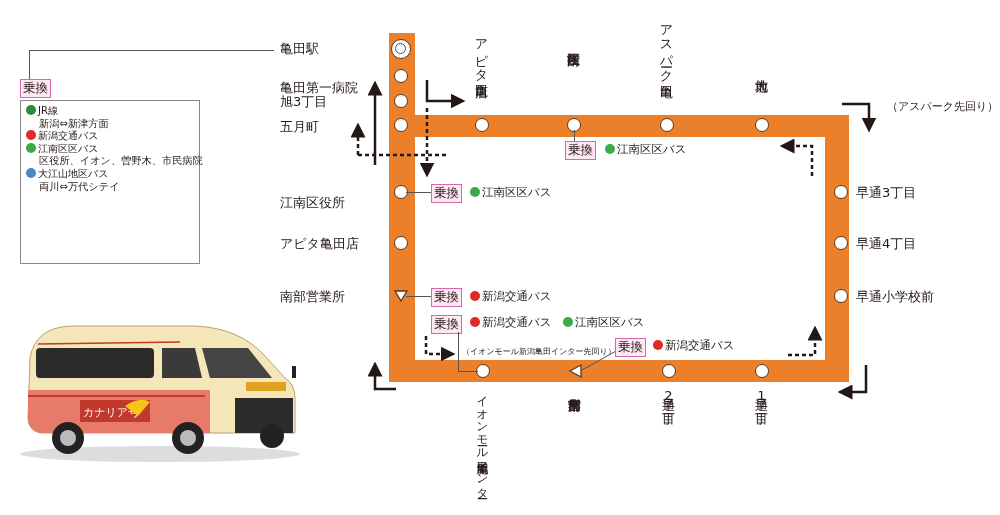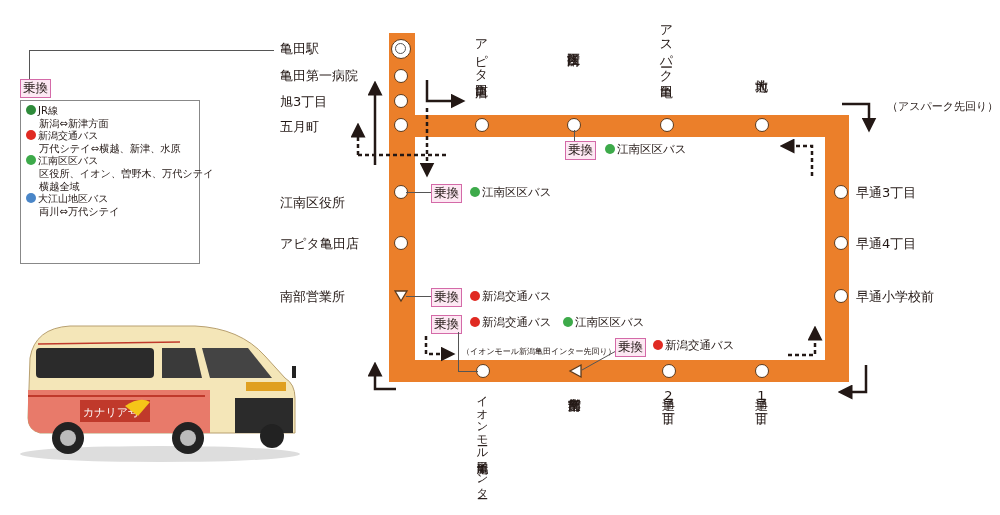--- a/index.html
+++ b/index.html
@@ -32,21 +32,21 @@
 <div class="stop" style="left:394px;top:69px;"></div>
 <div class="stop" style="left:394px;top:94px;"></div>
 <div class="stop" style="left:394px;top:118px;"></div>
 <div class="stop" style="left:394px;top:185px;"></div>
 <div class="stop" style="left:394px;top:236px;"></div>
 <svg style="left:394px;top:290px;" width="14" height="12">
     <polygon points="1,1 13,1 7,11" fill="#fff" stroke="#5a3a1e" stroke-width="1.3"></polygon>
   </svg>
 
 <div class="label" style="left:280px;top:42px;">亀田駅</div>
-<div class="label" style="left:280px;top:69px;">亀田第一病院</div>
+<div class="label" style="left:280px;top:81px;">亀田第一病院</div>
 <div class="label" style="left:280px;top:95px;">旭3丁目</div>
 <div class="label" style="left:280px;top:120px;">五月町</div>
 <div class="label" style="left:280px;top:196px;">江南区役所</div>
 <div class="label" style="left:280px;top:237px;">アピタ亀田店</div>
 <div class="label" style="left:280px;top:290px;">南部営業所</div>
 
 <div class="stop" style="left:475px;top:118px;"></div>
 <div class="stop" style="left:567px;top:118px;"></div>
 <div class="stop" style="left:660px;top:118px;"></div>
 <div class="stop" style="left:755px;top:118px;"></div>
@@ -133,24 +133,22 @@
   <polyline points="426,336 426,354 448,354" fill="none" stroke="#231815" stroke-width="2.5" stroke-dasharray="4,3" marker-end="url(#ah)"></polyline>
 </svg>
 
 <div class="line" style="left:29px;top:50px;width:245px;height:1px;"></div>
 <div class="line" style="left:29px;top:50px;width:1px;height:30px;"></div>
 <div class="xfer" style="left:20px;top:79px;">乗換</div>
 <div class="legend-box">
   <div class="legend-row"><span class="dot" style="background:#2E8B3A"></span><span>JR線</span></div>
   <div class="legend-sub">新潟⇔新津方面</div>
   <div class="legend-row"><span class="dot" style="background:#E02A22"></span><span>新潟交通バス</span></div>
-  <div class="legend-sub">万代シテイ⇔横越、新津、水原</div>
   <div class="legend-row"><span class="dot" style="background:#3DAA4A"></span><span>江南区区バス</span></div>
-  <div class="legend-sub">区役所、イオン、曽野木、万代シテイ</div>
-  <div class="legend-sub">横越全域</div>
+  <div class="legend-sub">区役所、イオン、曽野木、市民病院</div>
   <div class="legend-row"><span class="dot" style="background:#4A86C8"></span><span>大江山地区バス</span></div>
   <div class="legend-sub">両川⇔万代シテイ</div>
 </div>
 
 <svg style="left:10px;top:318px;" width="300" height="150" viewBox="0 0 300 150">
   <ellipse cx="150" cy="136" rx="140" ry="8" fill="#ddd"></ellipse>
 
   <path d="M20,40 Q25,10 60,8 L185,8 Q230,10 255,38 L275,60 Q285,66 285,80 L285,115 L30,115 Q18,112 18,100 Z" fill="#F4E6B8" stroke="#b8a070" stroke-width="1"></path>
 
   <path d="M18,72 L200,72 L200,115 L30,115 Q18,112 18,100 Z" fill="#E87A6A"></path>

